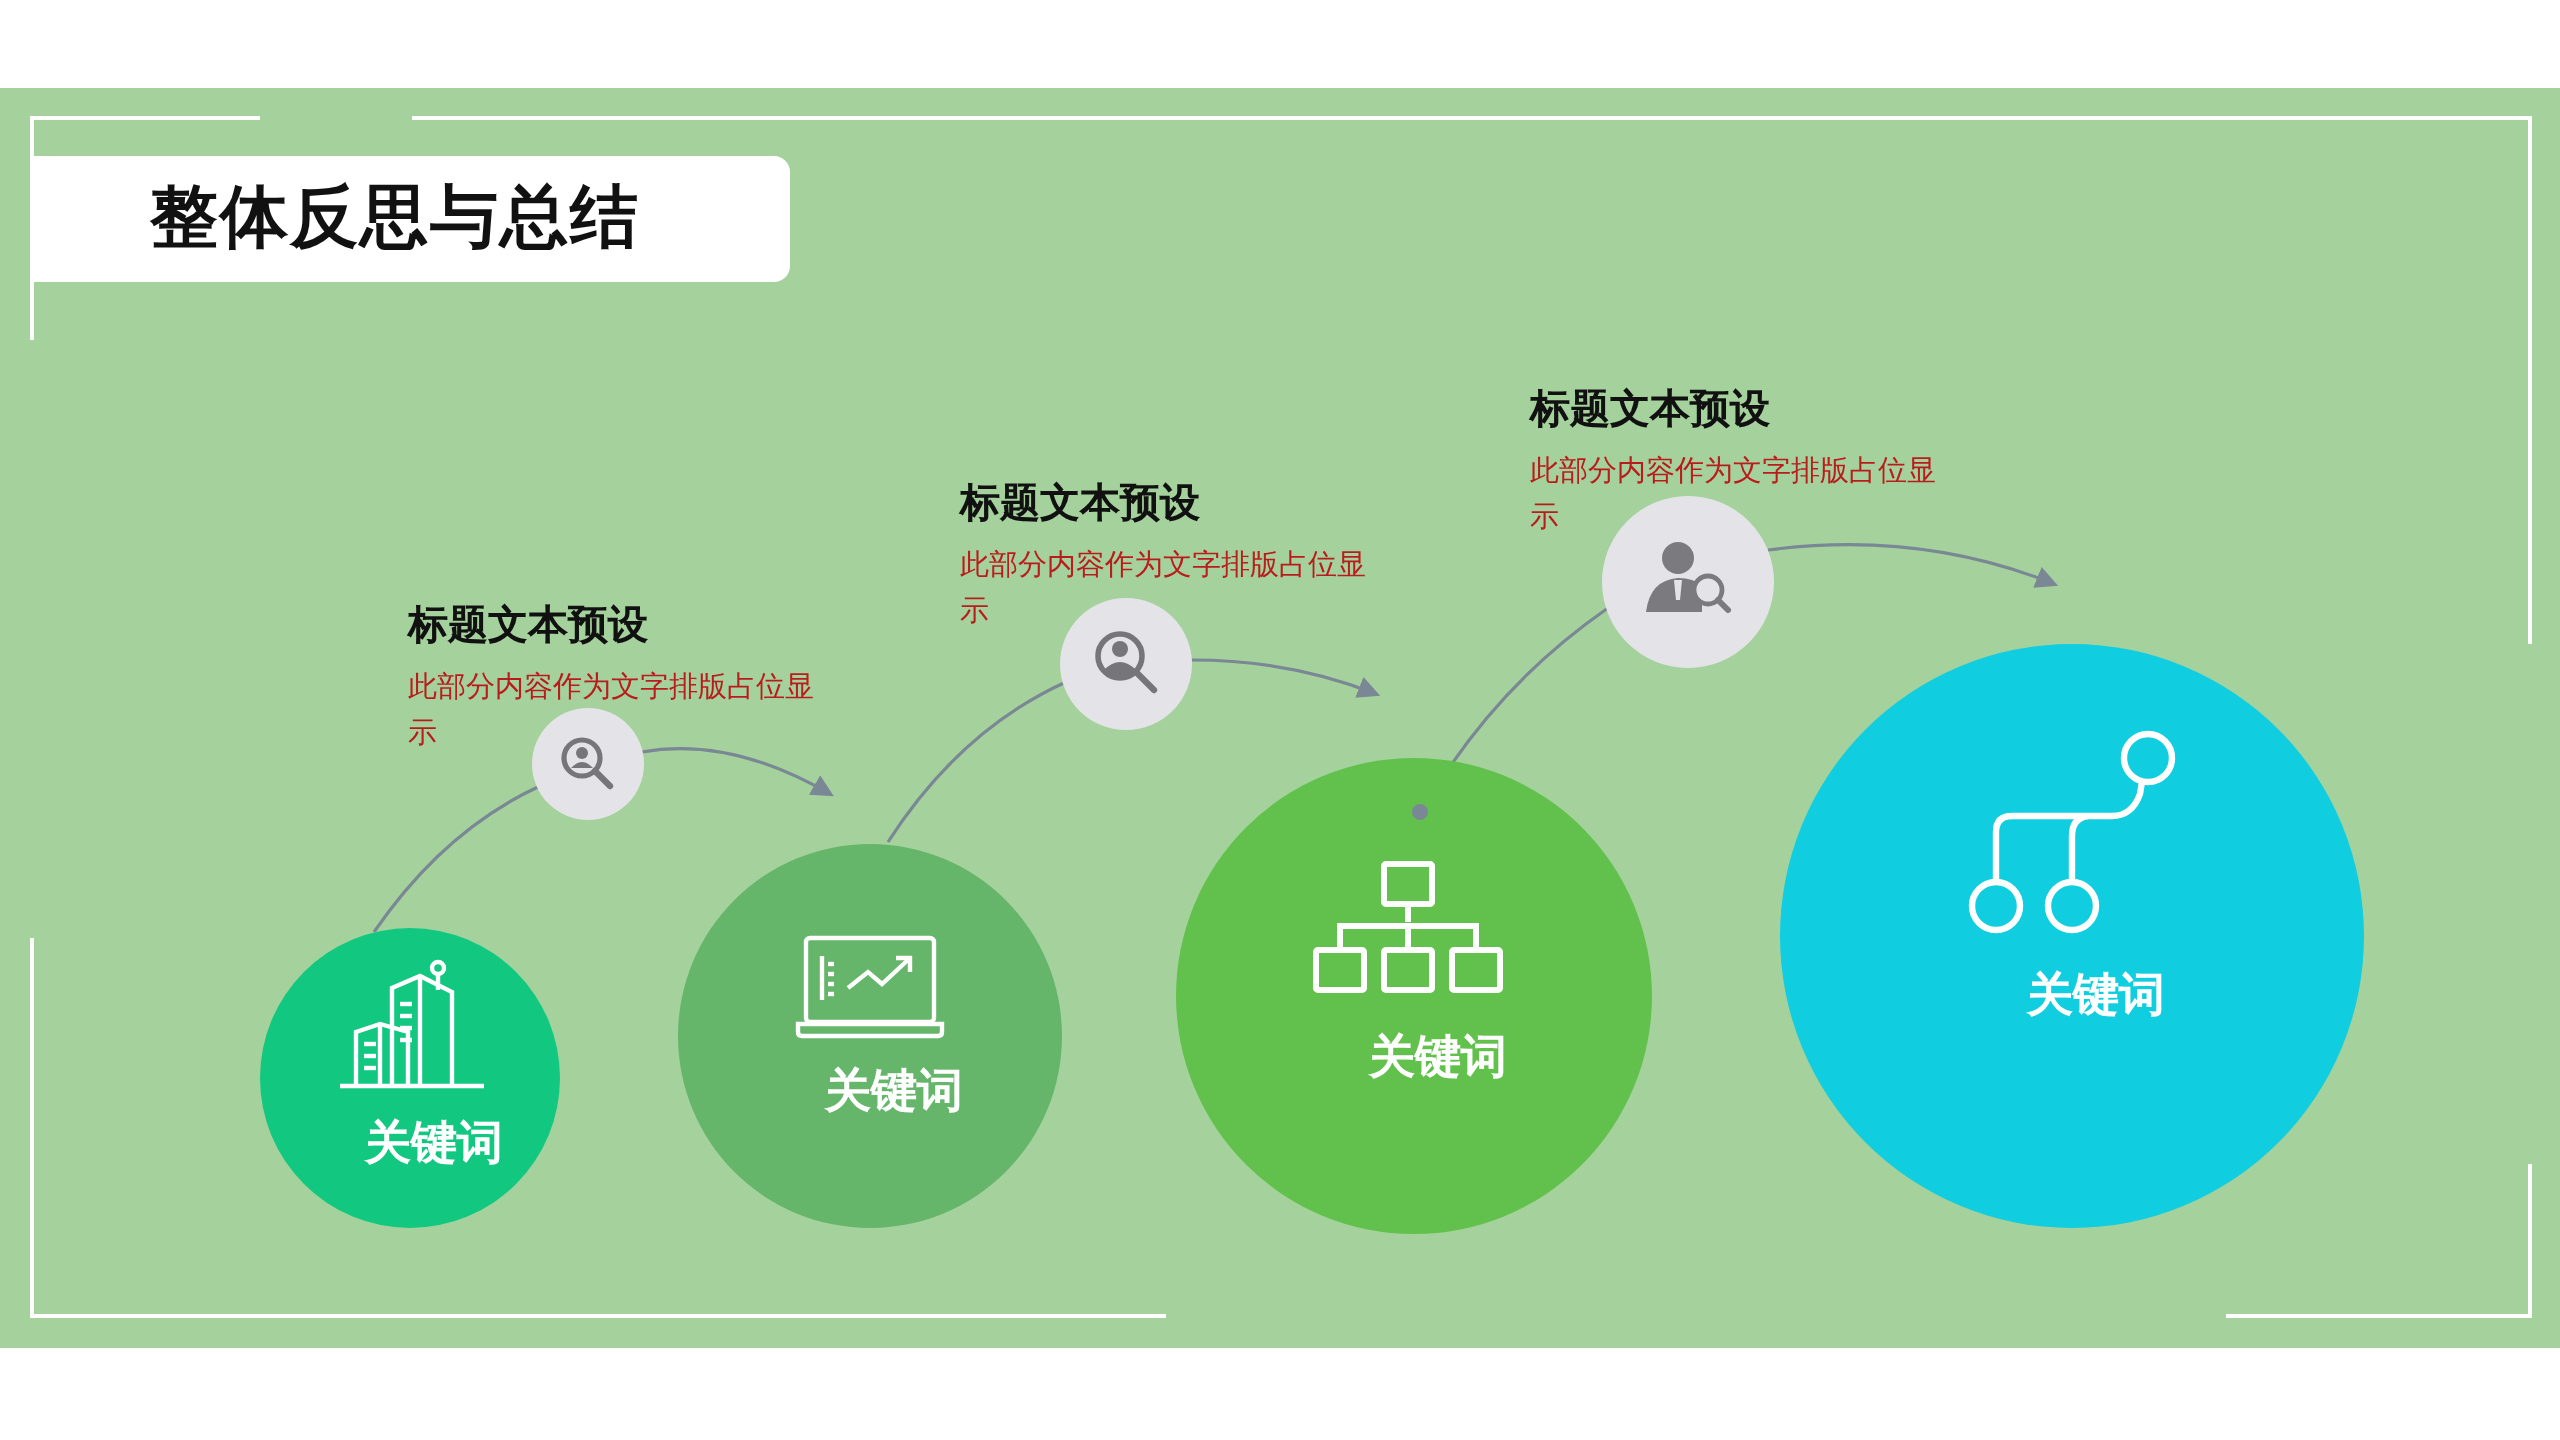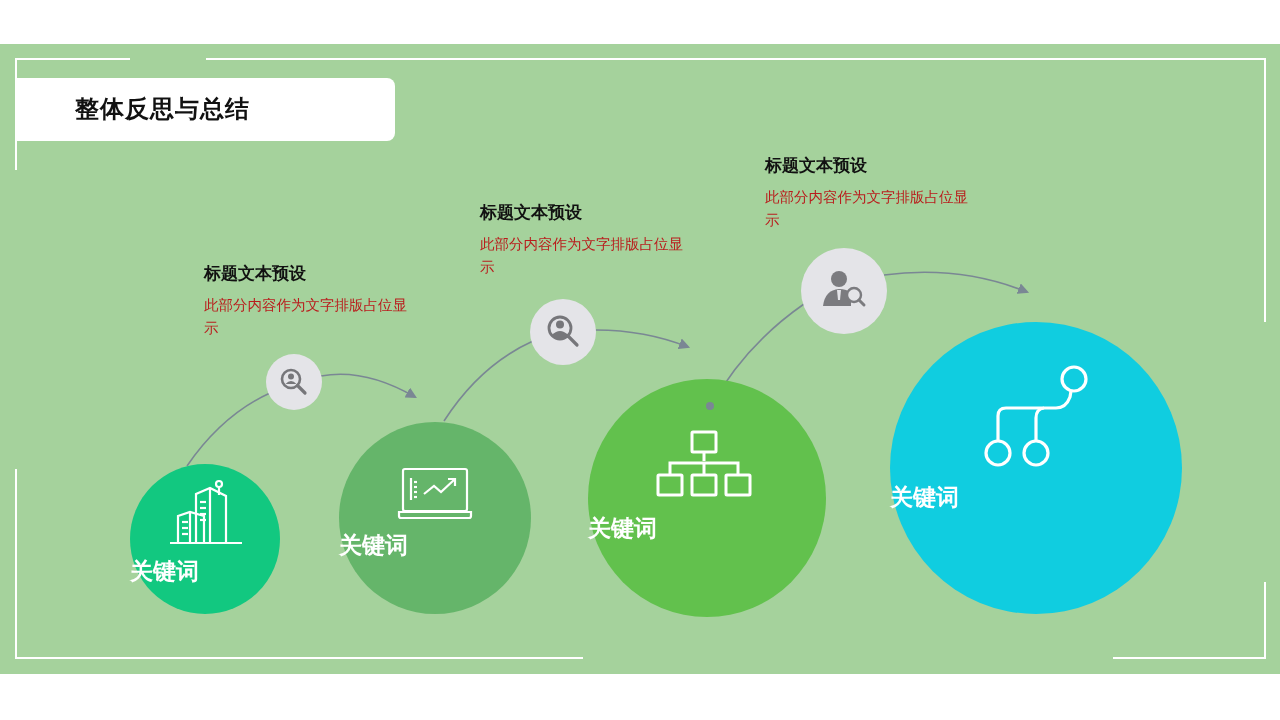--- a/index.html
+++ b/index.html
@@ -2,28 +2,28 @@
 <html><head>
 <meta charset="utf-8">
 <style>
   html, body { margin: 0; padding: 0; }
   body { width: 1280px; height: 720px; position: relative; background: #ffffff; overflow: hidden;
          font-family: "DejaVu Sans", "Liberation Sans", sans-serif; }
   .stage { position: absolute; left: 0; top: 44px; width: 1280px; height: 630px; background: #a5d29c; }
   .frame-line { position: absolute; background: #ffffff; }
   .title-box { position: absolute; left: 17px; top: 78px; width: 378px; height: 63px; background: #ffffff;
                border-radius: 0 8px 8px 0; }
-  .title-text { position: absolute; left: 58px; top: 0; line-height: 63px; font-size: 24px; font-weight: bold; color: #111111; letter-spacing: 1px; }
+  .title-text { position: absolute; left: 58px; top: 0; line-height: 63px; font-size: 34px; font-weight: bold; color: #111111; letter-spacing: 1px; }
   .svg-layer { position: absolute; left: 0; top: 0; width: 1280px; height: 720px; }
   .circle { position: absolute; border-radius: 50%; }
-  .kw { position: absolute; left: 0; width: 100%; color: #ffffff; font-weight: bold; }
+  .kw { position: absolute; left: 12px; width: 100%; text-align: center; color: #ffffff; font-weight: bold; }
   .icon-wrap { position: absolute; }
   .small-circle { position: absolute; border-radius: 50%; background: #e4e4e8; }
   .text-block { position: absolute; }
-  .tb-title { font-size: 17px; font-weight: bold; color: #111111; line-height: 30px; white-space: nowrap; }
+  .tb-title { font-size: 20px; font-weight: bold; color: #111111; line-height: 30px; white-space: nowrap; margin-top: 39px; }
   .tb-body { font-size: 14.5px; color: #b91c1c; line-height: 23px; margin-top: 6px; width: 212px; }
 </style>
 </head>
 <body>
 
 <div class="stage"></div>
 
 <div class="frame-line" style="left:15px;top:58px;width:115px;height:2px;"></div>
 <div class="frame-line" style="left:206px;top:58px;width:1060px;height:2px;"></div>
 <div class="frame-line" style="left:15px;top:58px;width:2px;height:112px;"></div>

